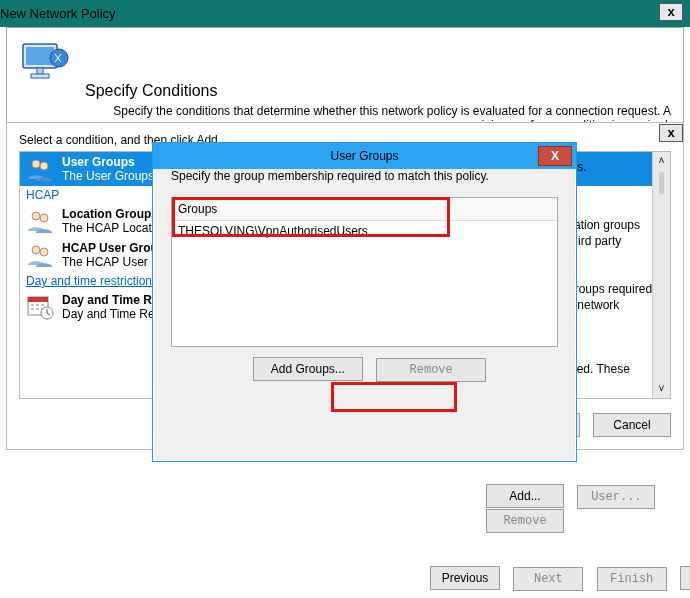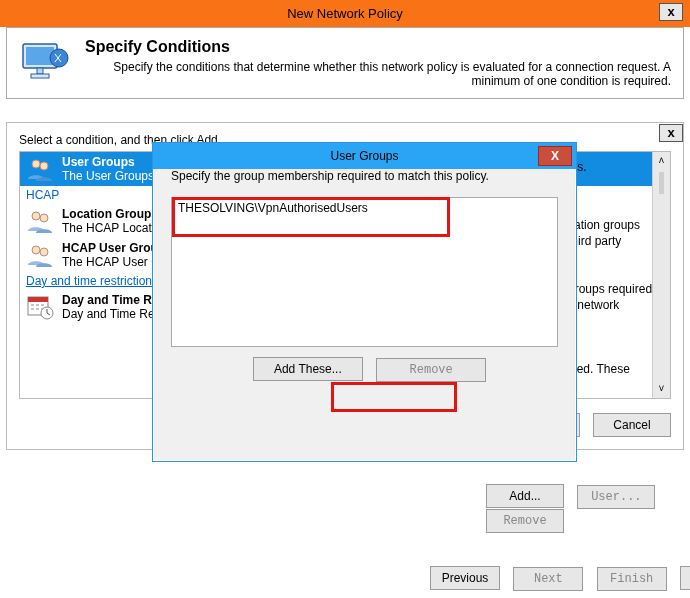--- a/index.html
+++ b/index.html
@@ -1,24 +1,24 @@
 <!DOCTYPE html>
 <html><head>
 <meta charset="utf-8">
 <style>
   * { box-sizing: border-box; font-family: "Segoe UI", Tahoma, sans-serif; font-size: 12px; }
   body { margin: 0; background: #fff; width: 690px; height: 598px; position: relative; overflow: hidden; }
 
   
   .nnp { position: absolute; left: 0; top: 0; width: 690px; }
-  .nnp-title { text-align: center; font-size: 13px; padding: 6px 0; background: #f97316; color: #000; }
+  .nnp-title { font-size: 13px; padding: 6px 0; background: #0f766e; color: #000; }
   .nnp-close { position: absolute; right: 7px; top: 3px; width: 24px; height: 18px; border: 1px solid #555; background: #e7e7e7; text-align: center; font-size: 13px; line-height: 15px; font-weight: bold; }
   .nnp-header { border: 1px solid #aaa; background: #fff; margin:0 6px; padding: 10px 12px; display: flex; }
   .nnp-icon { width: 50px; height: 50px; margin-right: 16px; flex: none; }
-  .nnp-h1 { font-size: 16px; font-weight: bold; margin-bottom: 4px; color: #000; }
+  .nnp-h1 { font-size: 16px; font-weight: normal; margin-bottom: 4px; color: #000; margin-top: 44px; }
   .nnp-desc { color: #000; text-align: right; }
 
   
   .sc { position: absolute; left: 0; top: 122px; width: 690px; }
   .sc-title { text-align: center; font-size: 13px; padding: 4px 0 5px; background: #fff; border-top: 1px solid #bbb; }
   .sc-close { position: absolute; right: 7px; top: 2px; width: 24px; height: 18px; border: 1px solid #555; background: #e7e7e7; text-align: center; font-size: 13px; line-height: 15px; font-weight: bold; }
   .sc-body { border: 1px solid #bbb; margin: 0 6px; padding: 10px 12px 12px; background: #fff; }
   .sc-hint { margin-bottom: 4px; color: #000; }
   .sc-list-wrap { position: relative; border: 1px solid #bbb; height: 248px; display:flex; }
   .sc-list { flex:1 1 auto; overflow:hidden; padding: 0; }
@@ -196,23 +196,24 @@
 
 <div class="ug">
   <div class="ug-titlebar">
     <span>User Groups</span>
     <div class="ug-close">X</div>
   </div>
   <div class="ug-inner">
     <div class="ug-hint">Specify the group membership required to match this policy.</div>
 
     <div class="ug-grid">
+      <div class="ug-col">Groups</div>
       <div class="ug-item">THESOLVING\VpnAuthorisedUsers</div>
       <div class="ug-redbox"></div>
     </div>
 
     <div class="ug-btns">
-      <button class="btn">Add These...</button>
+      <button class="btn">Add Groups...</button>
       <button class="btn disabled">Remove</button>
     </div>
   </div>
   <div class="ug-redbtn"></div>
 </div>
 
 </body></html>

